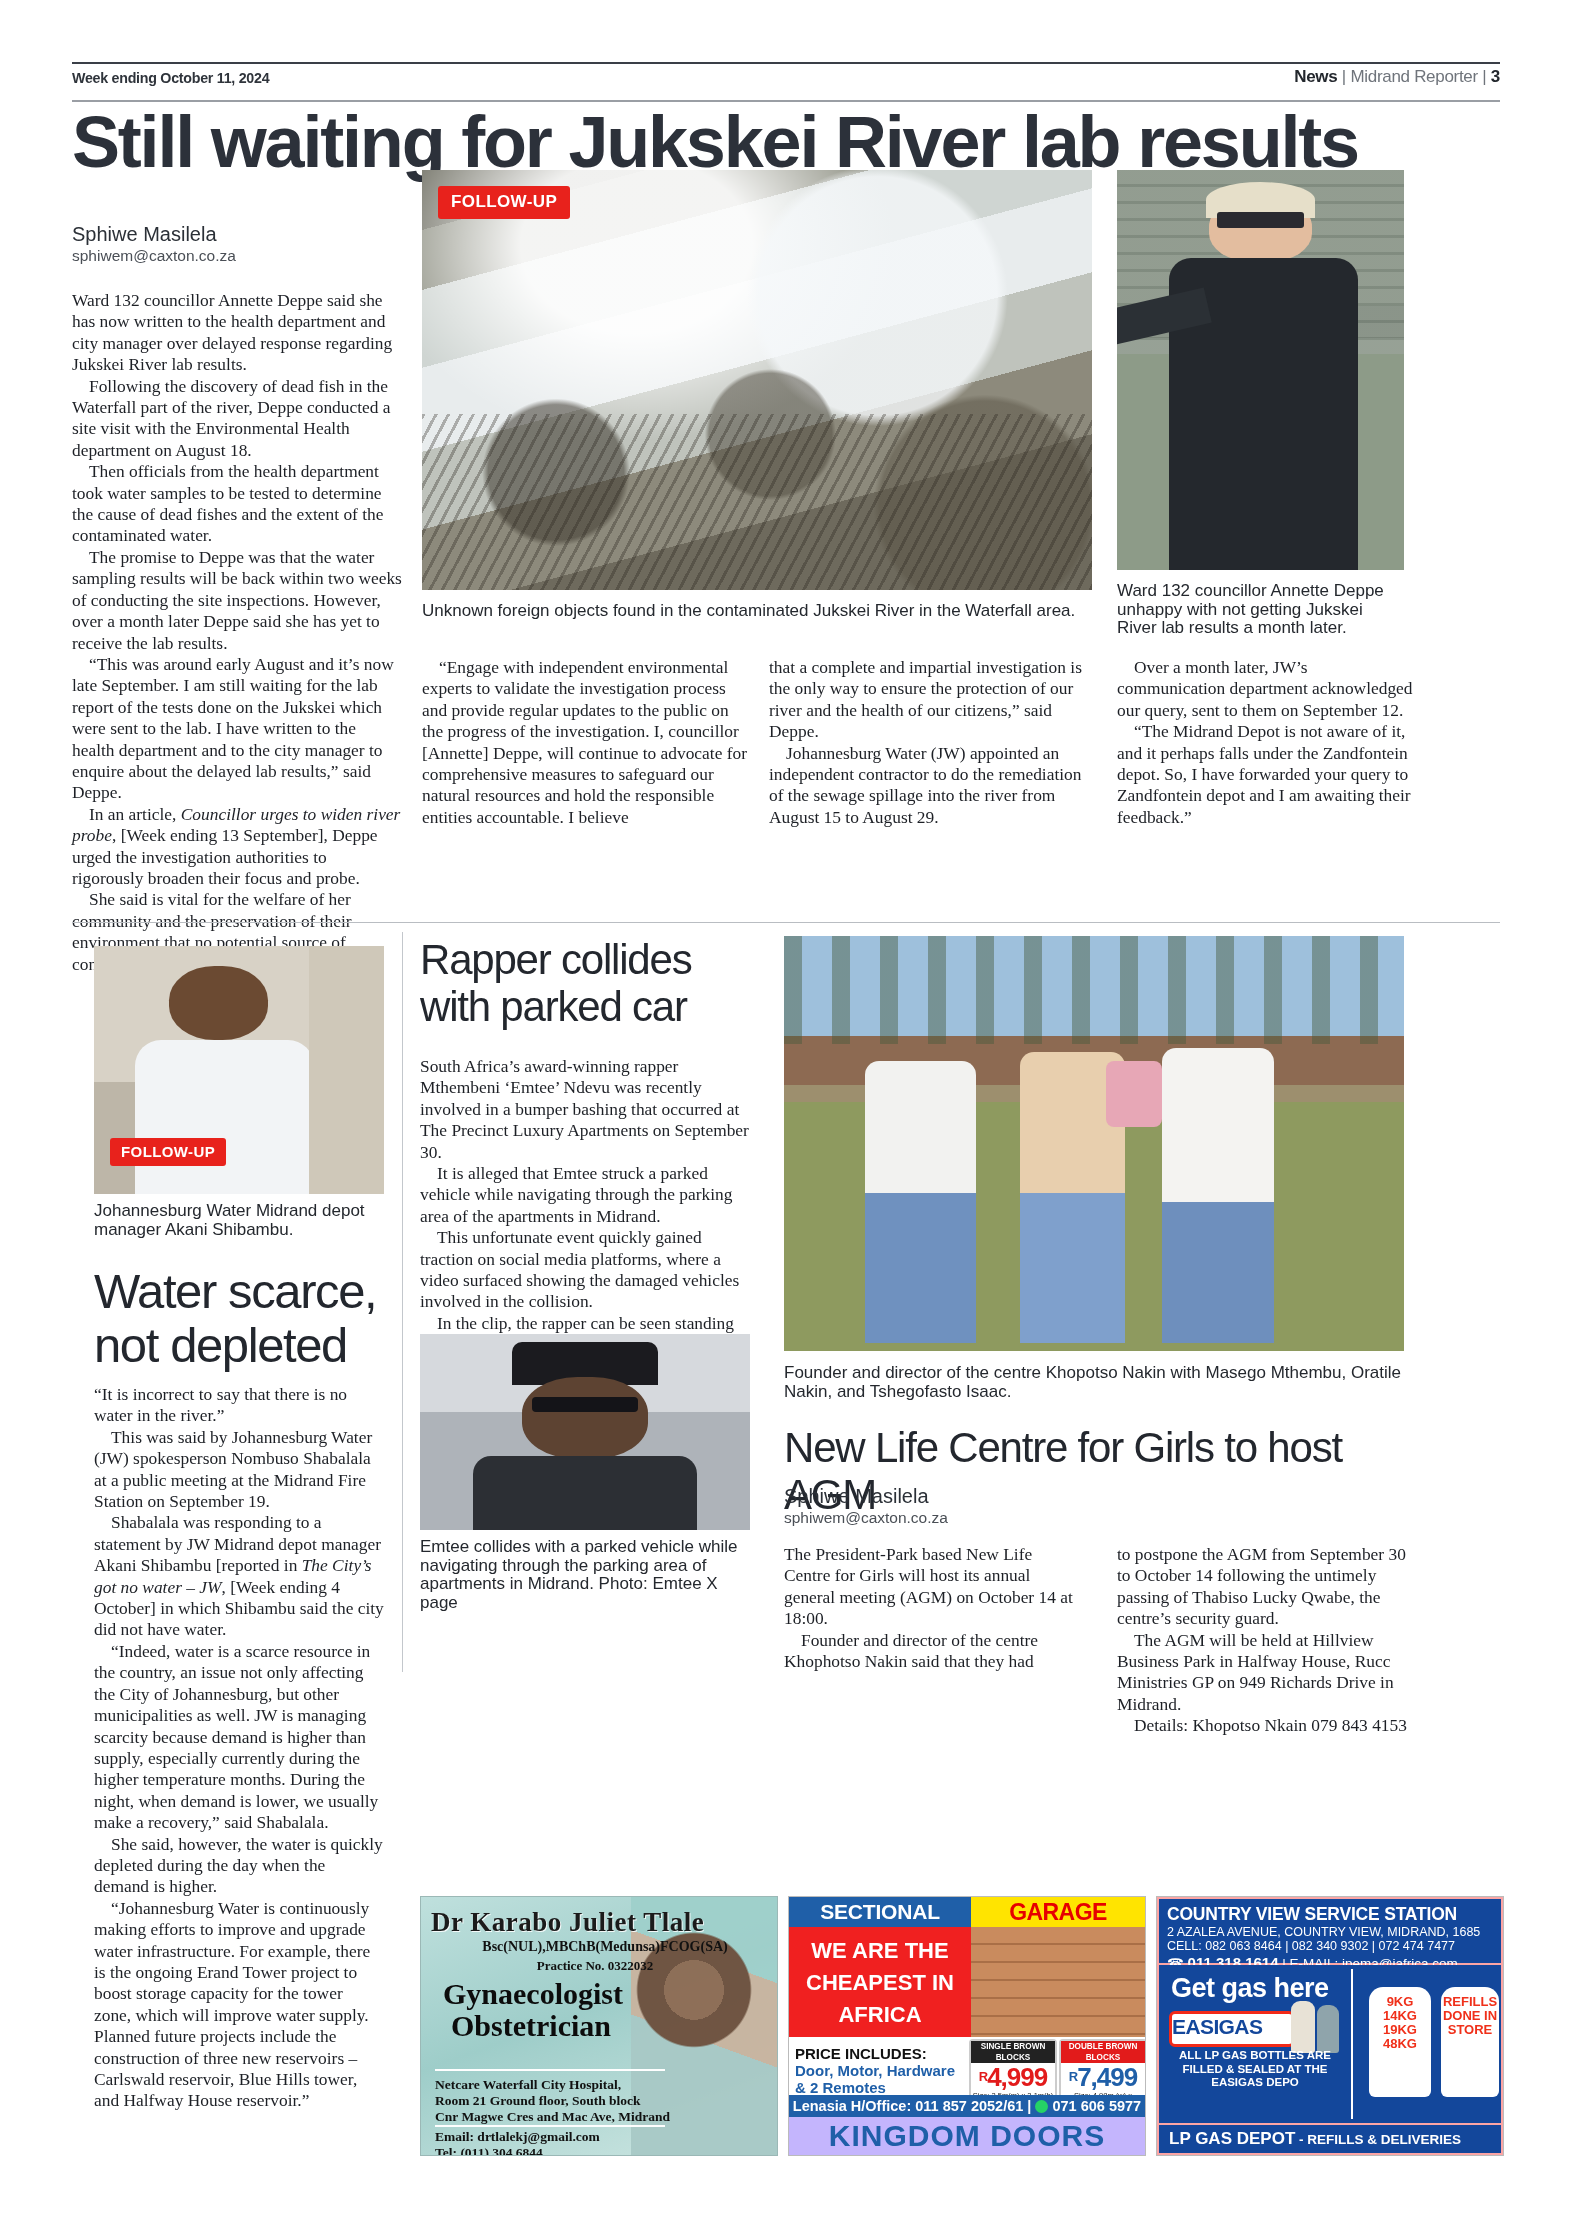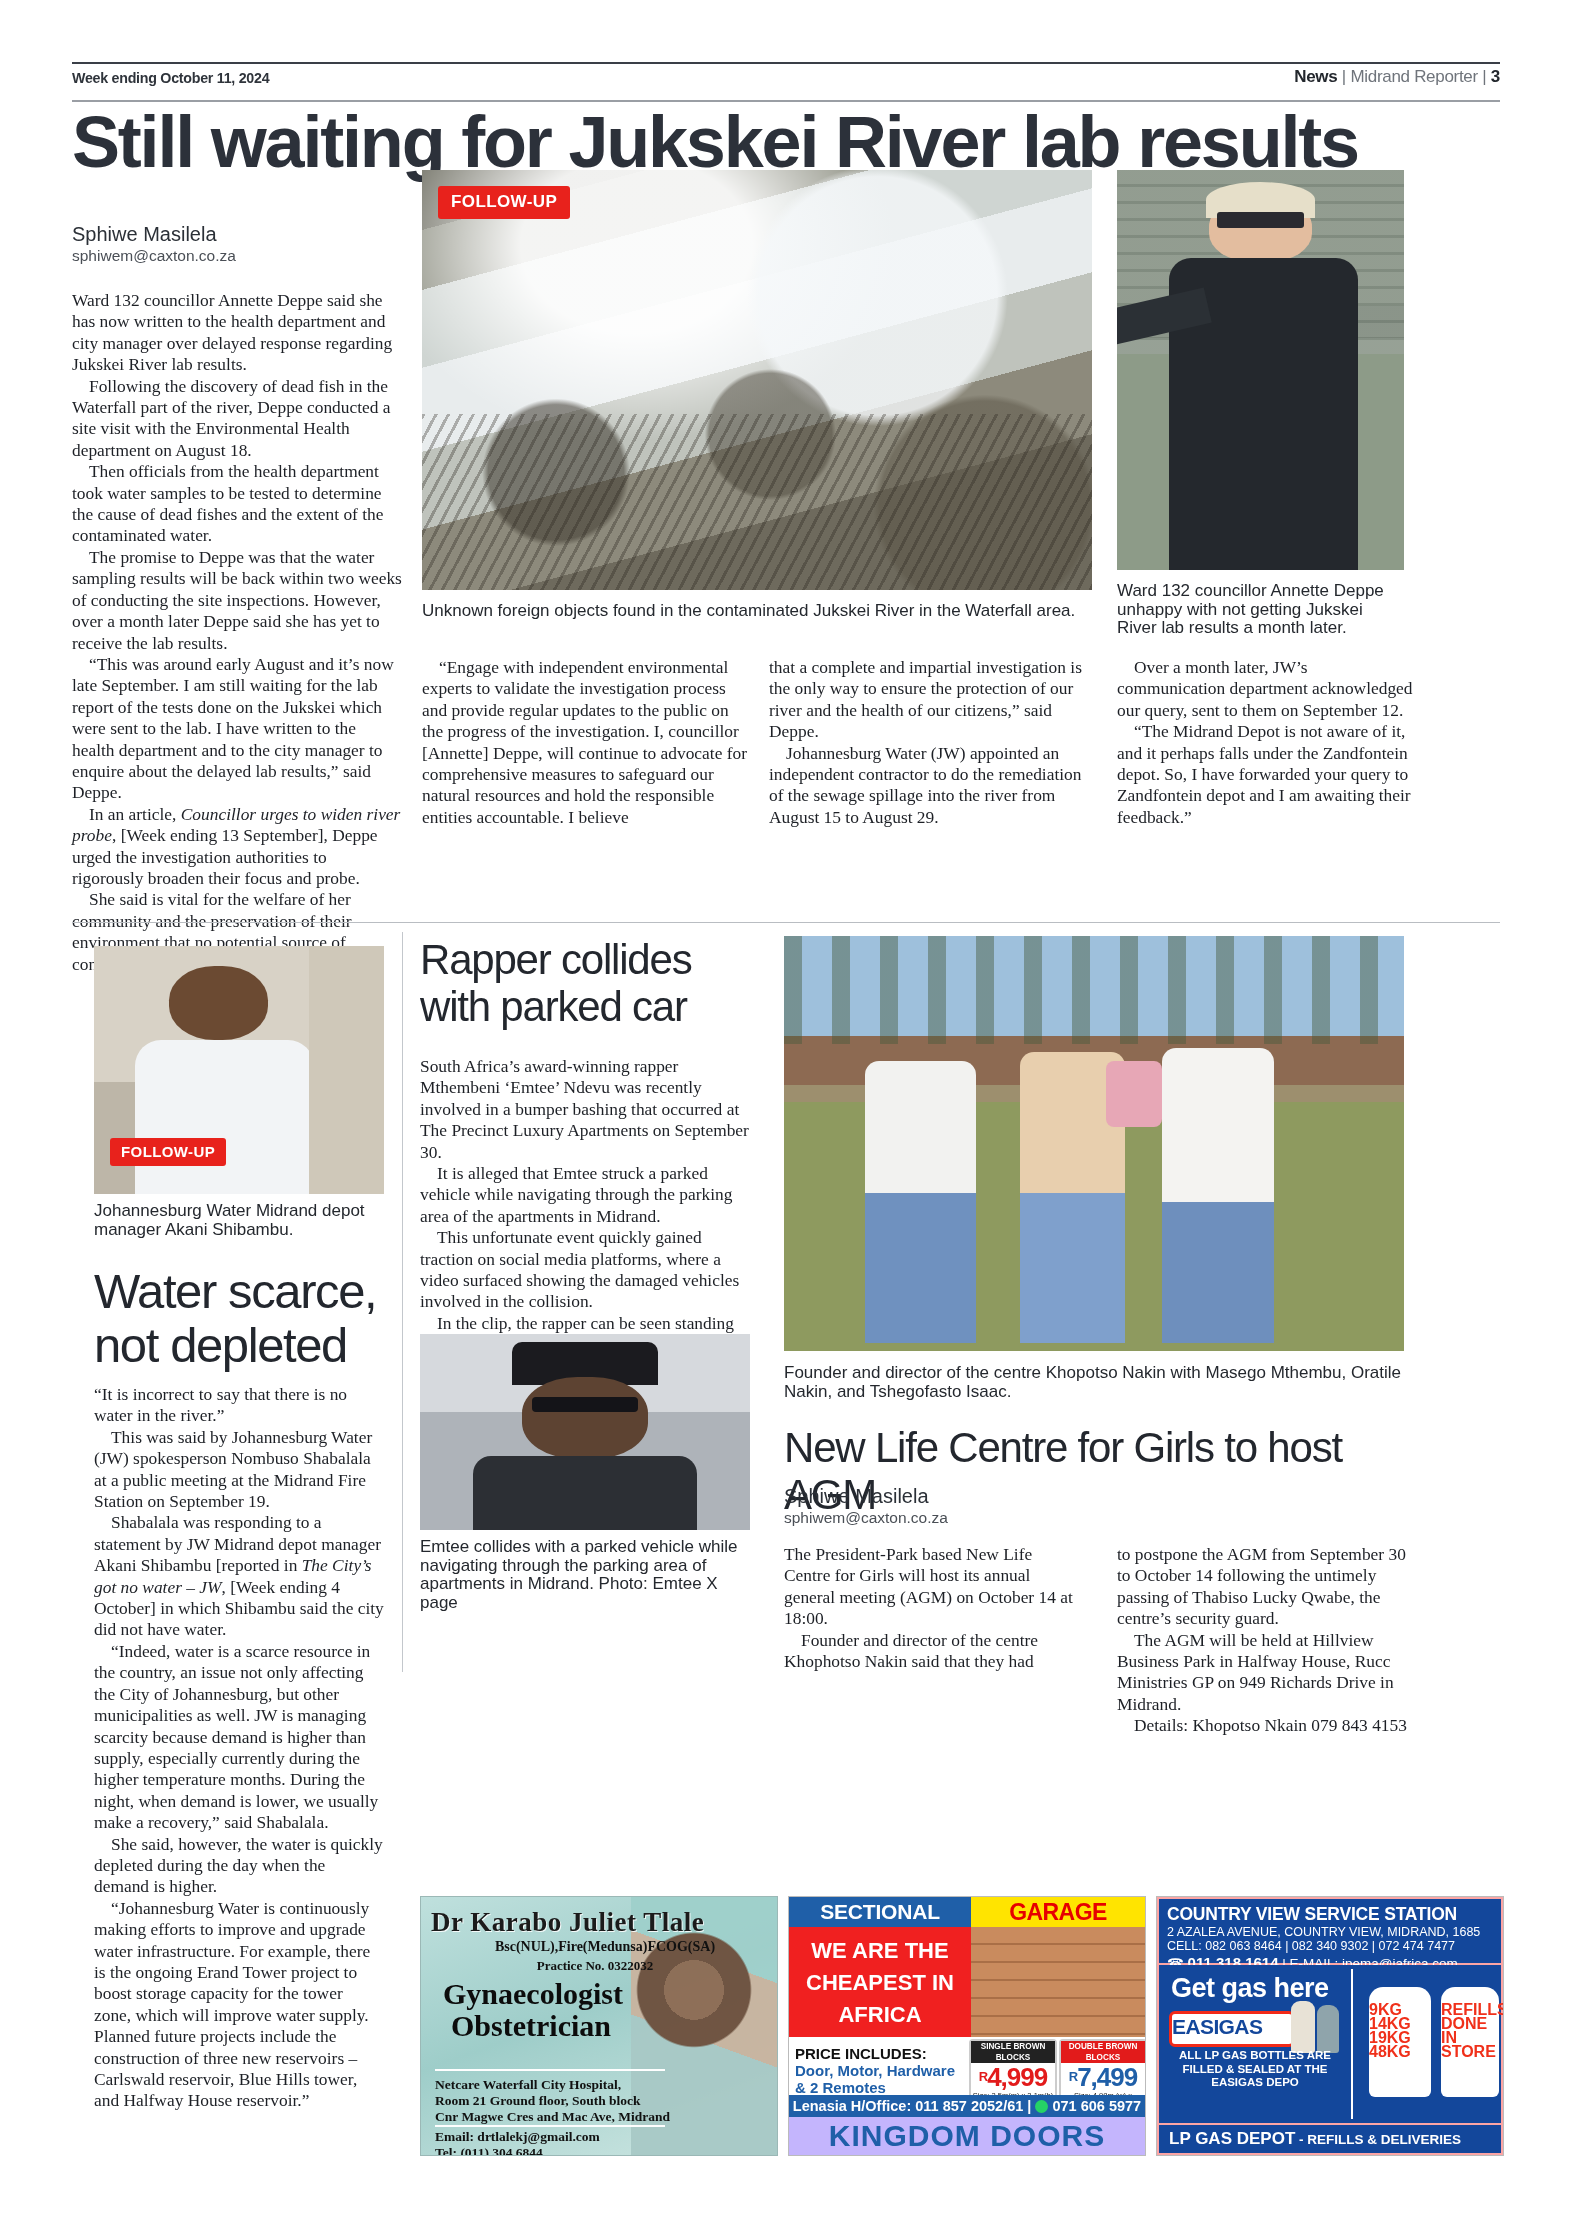--- a/index.html
+++ b/index.html
@@ -119,21 +119,21 @@
   .adGas .hd .ph b{font-size:15px;}
   .adGas .body{position:absolute;left:2px;top:68px;right:2px;bottom:32px;background:#13479b;}
   .adGas .gg{position:absolute;left:12px;top:8px;color:#fff;font-weight:bold;font-size:27px;letter-spacing:-.5px;}
   .adGas .easi{position:absolute;left:10px;top:46px;width:120px;height:30px;background:#fff;
     border:3px solid #f22a18;border-radius:6px;color:#13479b;font-weight:bold;font-size:21px;
     text-align:left;line-height:26px;letter-spacing:-.6px;}
   .adGas .note{position:absolute;left:6px;top:84px;width:180px;color:#fff;font-weight:bold;
     font-size:11.5px;line-height:13.5px;text-align:center;}
   .adGas .divv{position:absolute;left:192px;top:4px;bottom:4px;width:2px;background:#fff;}
   .adGas .cyl{position:absolute;background:#fff;border-radius:14px 14px 6px 6px;}
-  .adGas .cyl .txt{color:#f0301a;font-weight:bold;font-size:16px;line-height:14px;padding-top:16px;}
+  .adGas .cyl .txt{color:#f0301a;font-weight:bold;font-size:13px;text-align:center;line-height:14px;padding-top:8px;}
   .adGas .ft{position:absolute;left:2px;bottom:2px;right:2px;height:28px;background:#13479b;color:#fff;
     font-weight:bold;font-size:17px;line-height:28px;padding-left:10px;box-sizing:border-box;}
   .adGas .ft span{font-size:13.5px;}
 </style>
 </head>
 <body>
 
 <div class="page">
  <div class="inner">
 
@@ -274,21 +274,21 @@
       <p class="ind">The AGM will be held at Hillview Business Park in Halfway House, Rucc Ministries GP on 949 Richards Drive in Midrand.</p>
       <p class="ind">Details: Khopotso Nkain 079 843 4153</p>
     </div>
 
     <div class="vrule" style="left:330px;top:-14px;height:740px;"></div>
   </div>
 
   <div class="ad adDoc" style="left:348px;top:1896px;width:358px;height:260px;">
     <div class="face"></div>
     <div class="nm">Dr Karabo Juliet Tlale</div>
-    <div class="qual">Bsc(NUL),Fire(Medunsa)FCOG(SA)</div>
+    <div class="qual">Bsc(NUL),MBChB(Medunsa)FCOG(SA)</div>
     <div class="prac">Practice No. 0322032</div>
     <div class="sp1">Gynaecologist</div>
     <div class="sp2">Obstetrician</div>
     <div class="hr1"></div>
     <div class="addr" style="white-space:pre-line;">Netcare Waterfall City Hospital,
 Room 21 Ground floor, South block
 Cnr Magwe Cres and Mac Ave, Midrand</div>
     <div class="hr2"></div>
     <div class="em">
       <div>Email: drtlalekj@gmail.com</div>

